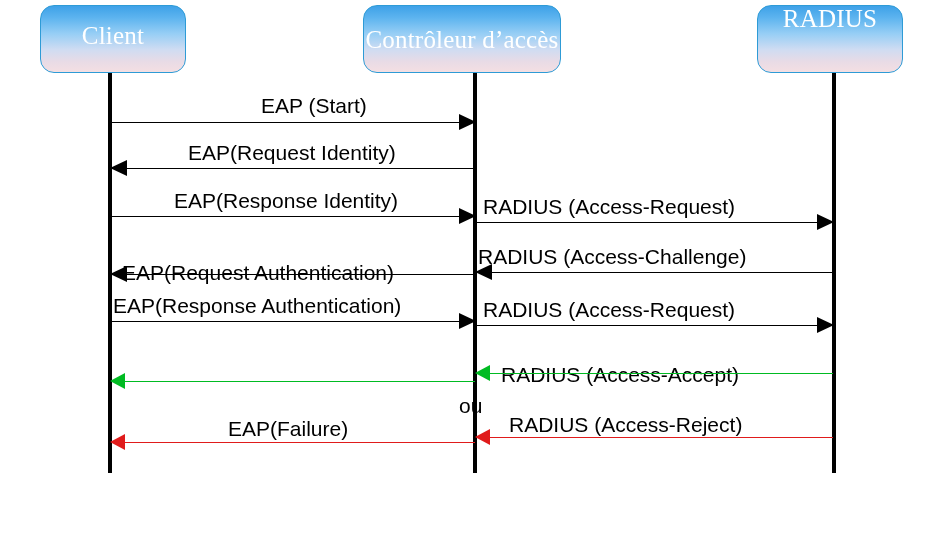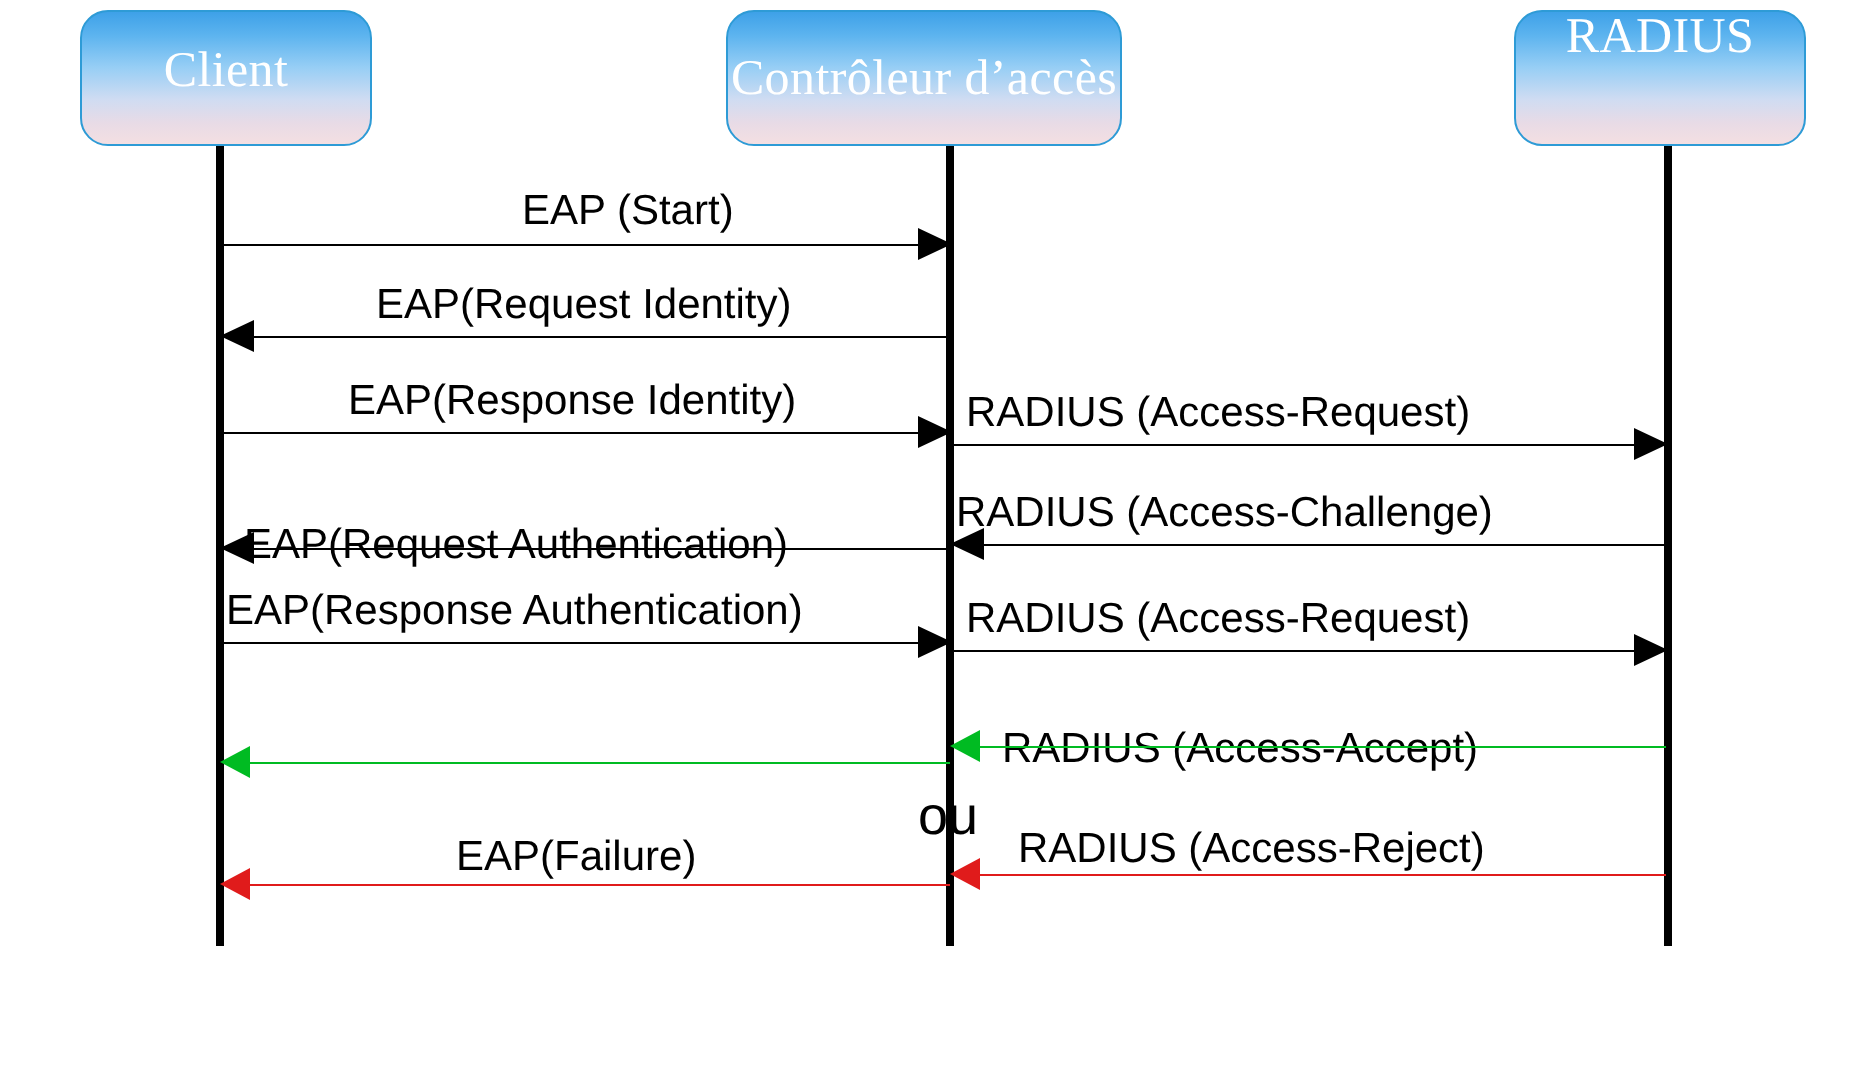--- a/index.html
+++ b/index.html
@@ -77,21 +77,21 @@
     font-family: "Liberation Sans", sans-serif;
     font-size: 21px;
     color: #000000;
     white-space: nowrap;
     line-height: 1;
   }
 
   .alt-label {
     position: absolute;
     font-family: "Liberation Sans", sans-serif;
-    font-size: 27px;
+    font-size: 21px;
     color: #000000;
     white-space: nowrap;
     line-height: 1;
   }
 </style>
 </head>
 <body>
 
 <div id="canvas">
 

